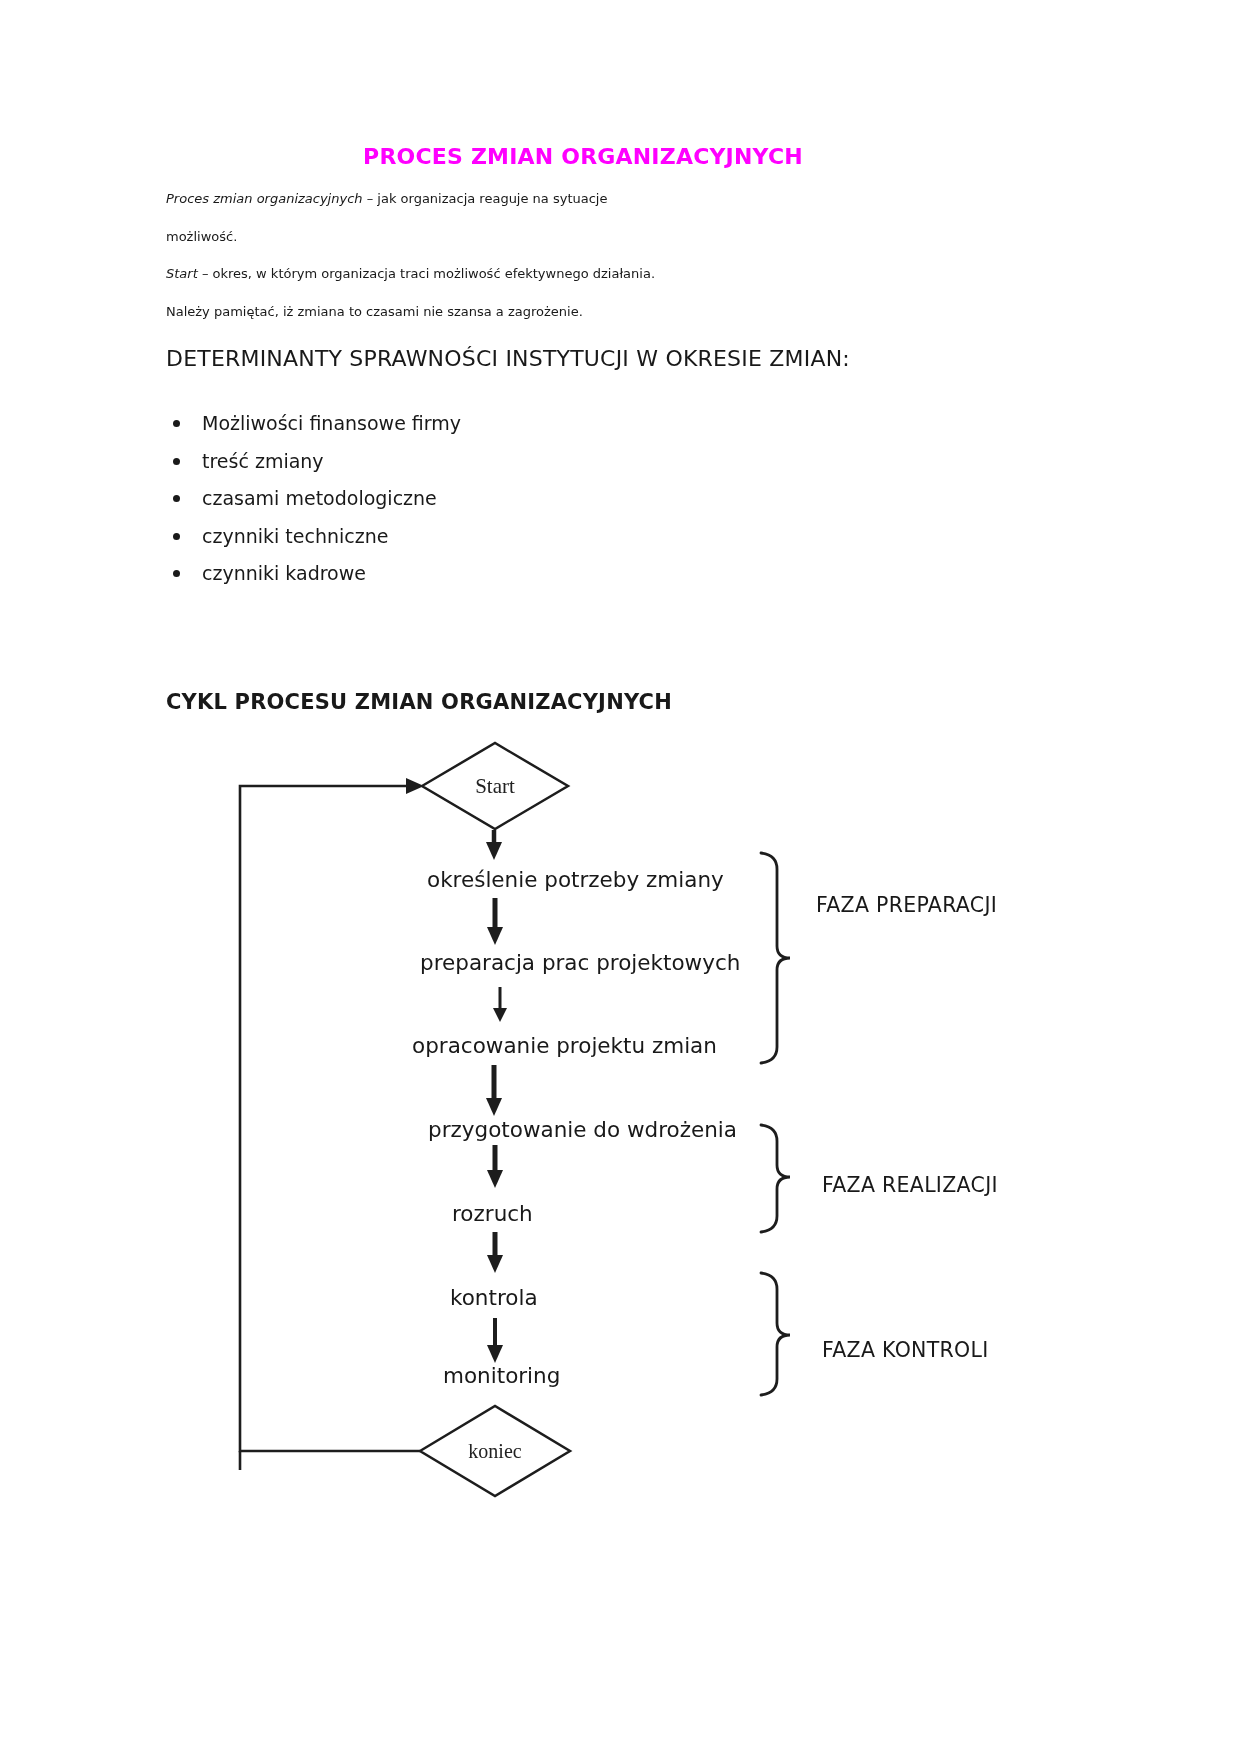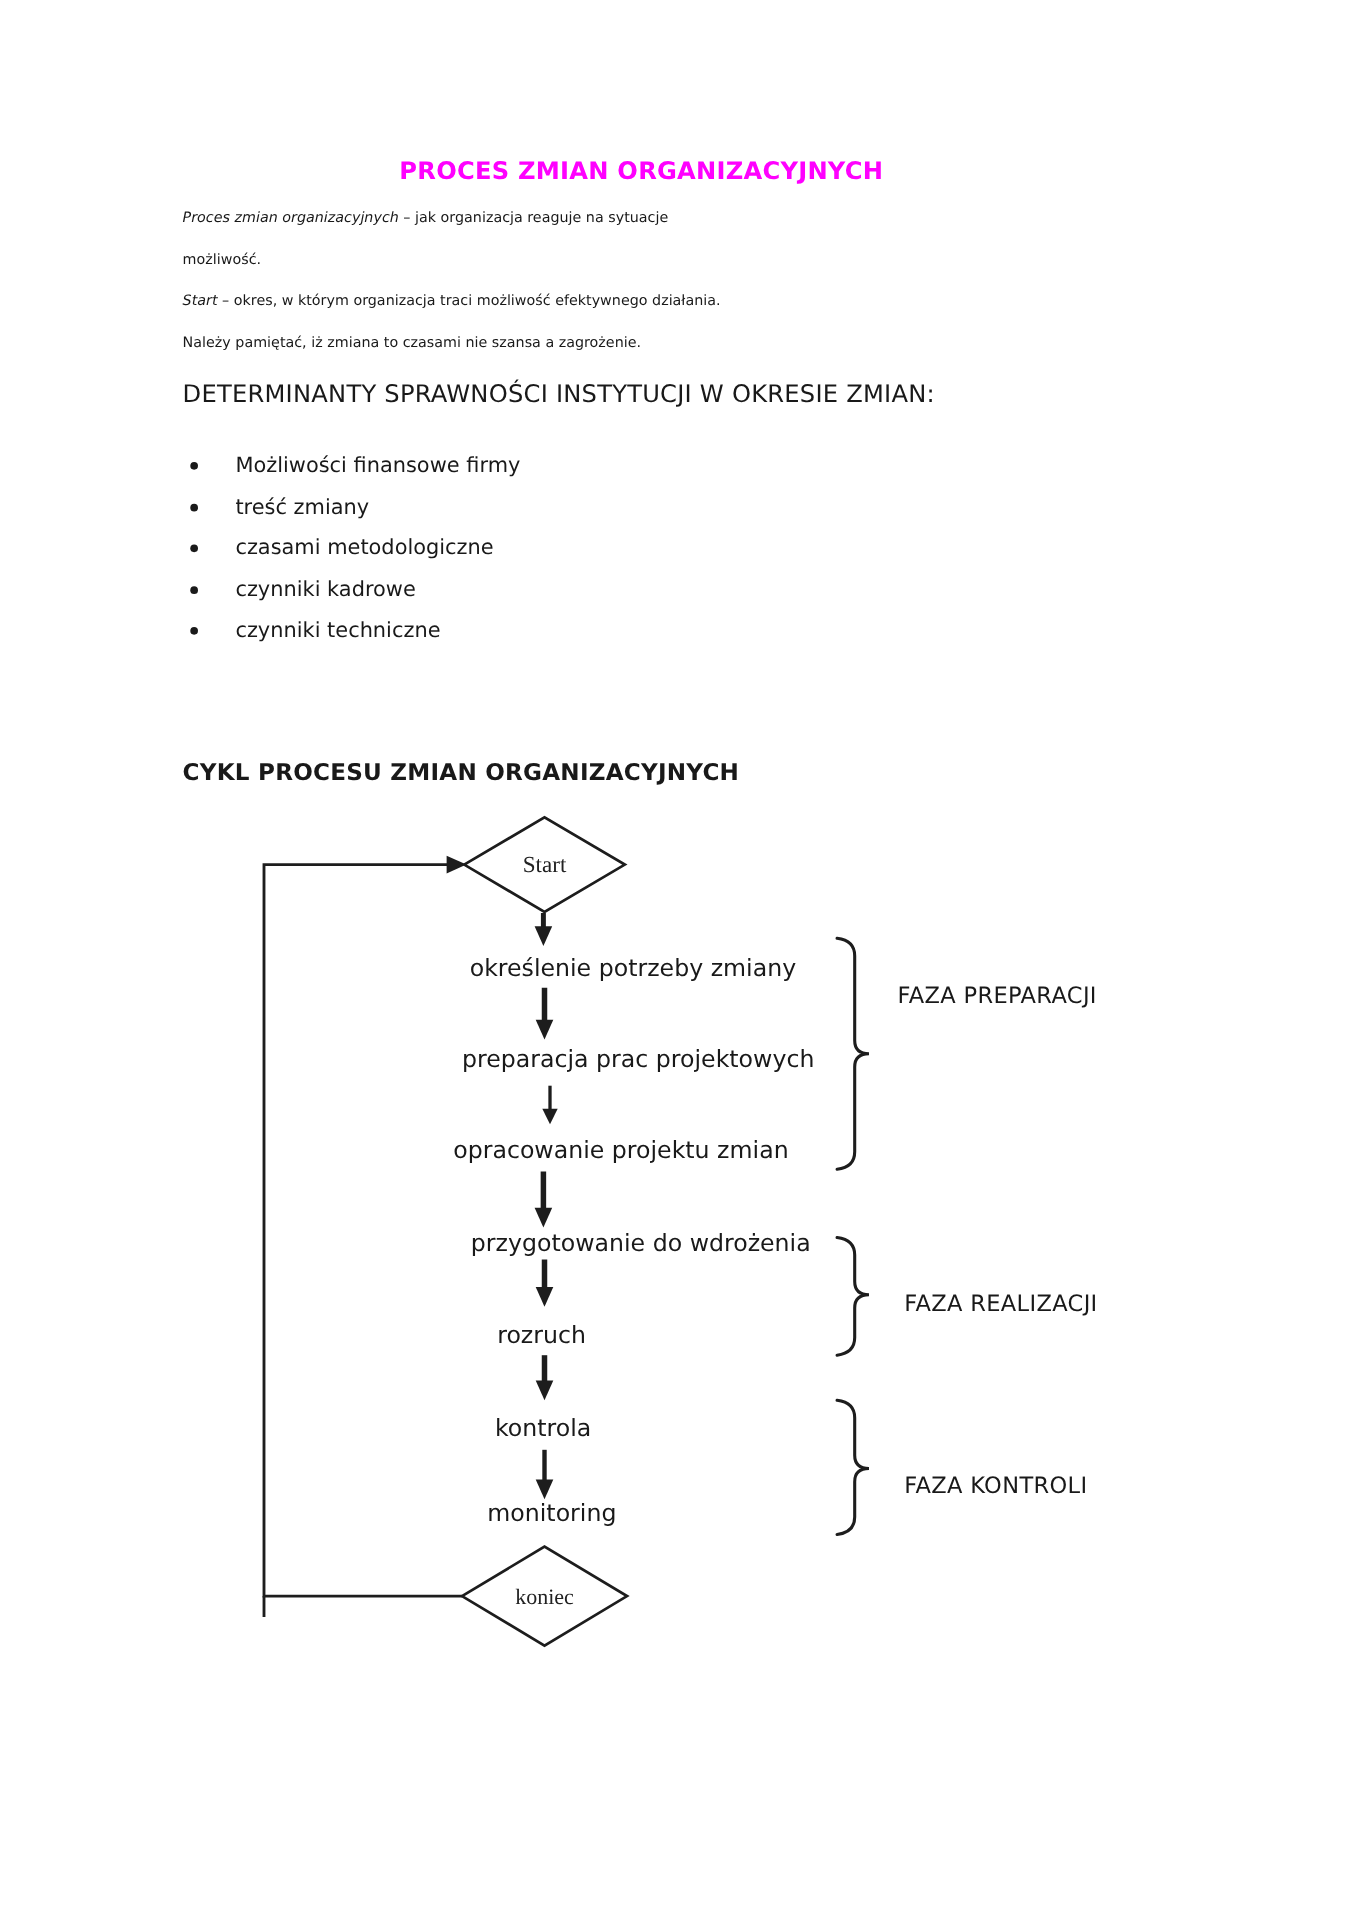--- a/index.html
+++ b/index.html
@@ -20,21 +20,21 @@
   .det-heading{
     position:absolute;left:166px;top:346px;width:930px;
     font-size:22px;letter-spacing:0.2px;
   }
   .bullets{position:absolute;left:166px;top:405px;width:800px;}
   .bullet-row{position:relative;height:37.6px;line-height:37.6px;font-size:19px;}
   .bullet-row .dot{
     position:absolute;left:7px;top:15px;width:7px;height:7px;border-radius:50%;
     background:#1a1a1a;
   }
-  .bullet-row .bl{margin-left:48px;}
+  .bullet-row .bl{margin-left:36px;}
   .diagram-heading{
     position:absolute;left:166px;top:690px;width:820px;text-align:left;
     font-size:21px;font-weight:bold;letter-spacing:0.2px;
   }
   .flow-svg{position:absolute;left:0;top:718px;}
   .flow-step{font-family:"DejaVu Sans",sans-serif;font-size:21.5px;fill:#191919;}
   .phase-label{font-family:"DejaVu Sans",sans-serif;font-size:20.5px;fill:#191919;letter-spacing:0.3px;}
   .diamond-label{font-family:"Liberation Serif",serif;font-size:21px;fill:#222222;}
   .diamond-label.small{font-size:20px;}
   .shape{stroke:#1d1d1d;fill:none;}
@@ -52,22 +52,22 @@
     <span><i>Start</i><span> – okres, w którym organizacja traci możliwość efektywnego działania.</span></span><br>
     <span>Należy pamiętać, iż zmiana to czasami nie szansa a zagrożenie.</span>
   </div>
 
   <div class="det-heading">DETERMINANTY SPRAWNOŚCI INSTYTUCJI W OKRESIE ZMIAN:</div>
 
   <div class="bullets">
     <div class="bullet-row"><span class="dot"></span><span class="bl">Możliwości finansowe firmy</span></div>
     <div class="bullet-row"><span class="dot"></span><span class="bl">treść zmiany</span></div>
     <div class="bullet-row"><span class="dot"></span><span class="bl">czasami metodologiczne</span></div>
+    <div class="bullet-row"><span class="dot"></span><span class="bl">czynniki techniczne</span></div>
     <div class="bullet-row"><span class="dot"></span><span class="bl">czynniki kadrowe</span></div>
-    <div class="bullet-row"><span class="dot"></span><span class="bl">czynniki techniczne</span></div>
   </div>
 
   <div class="diagram-heading">CYKL PROCESU ZMIAN ORGANIZACYJNYCH</div>
 
   <svg class="flow-svg" width="1240" height="812" viewBox="0 0 1240 812">
 
     <polyline class="shape" points="420,733 240,733 240,68 410,68" stroke-width="2.6"></polyline>
     <line class="shape" x1="240" y1="733" x2="240" y2="752" stroke-width="2.6"></line>
     <polygon points="424,68 406,60 406,76" fill="#1d1d1d"></polygon>
 

